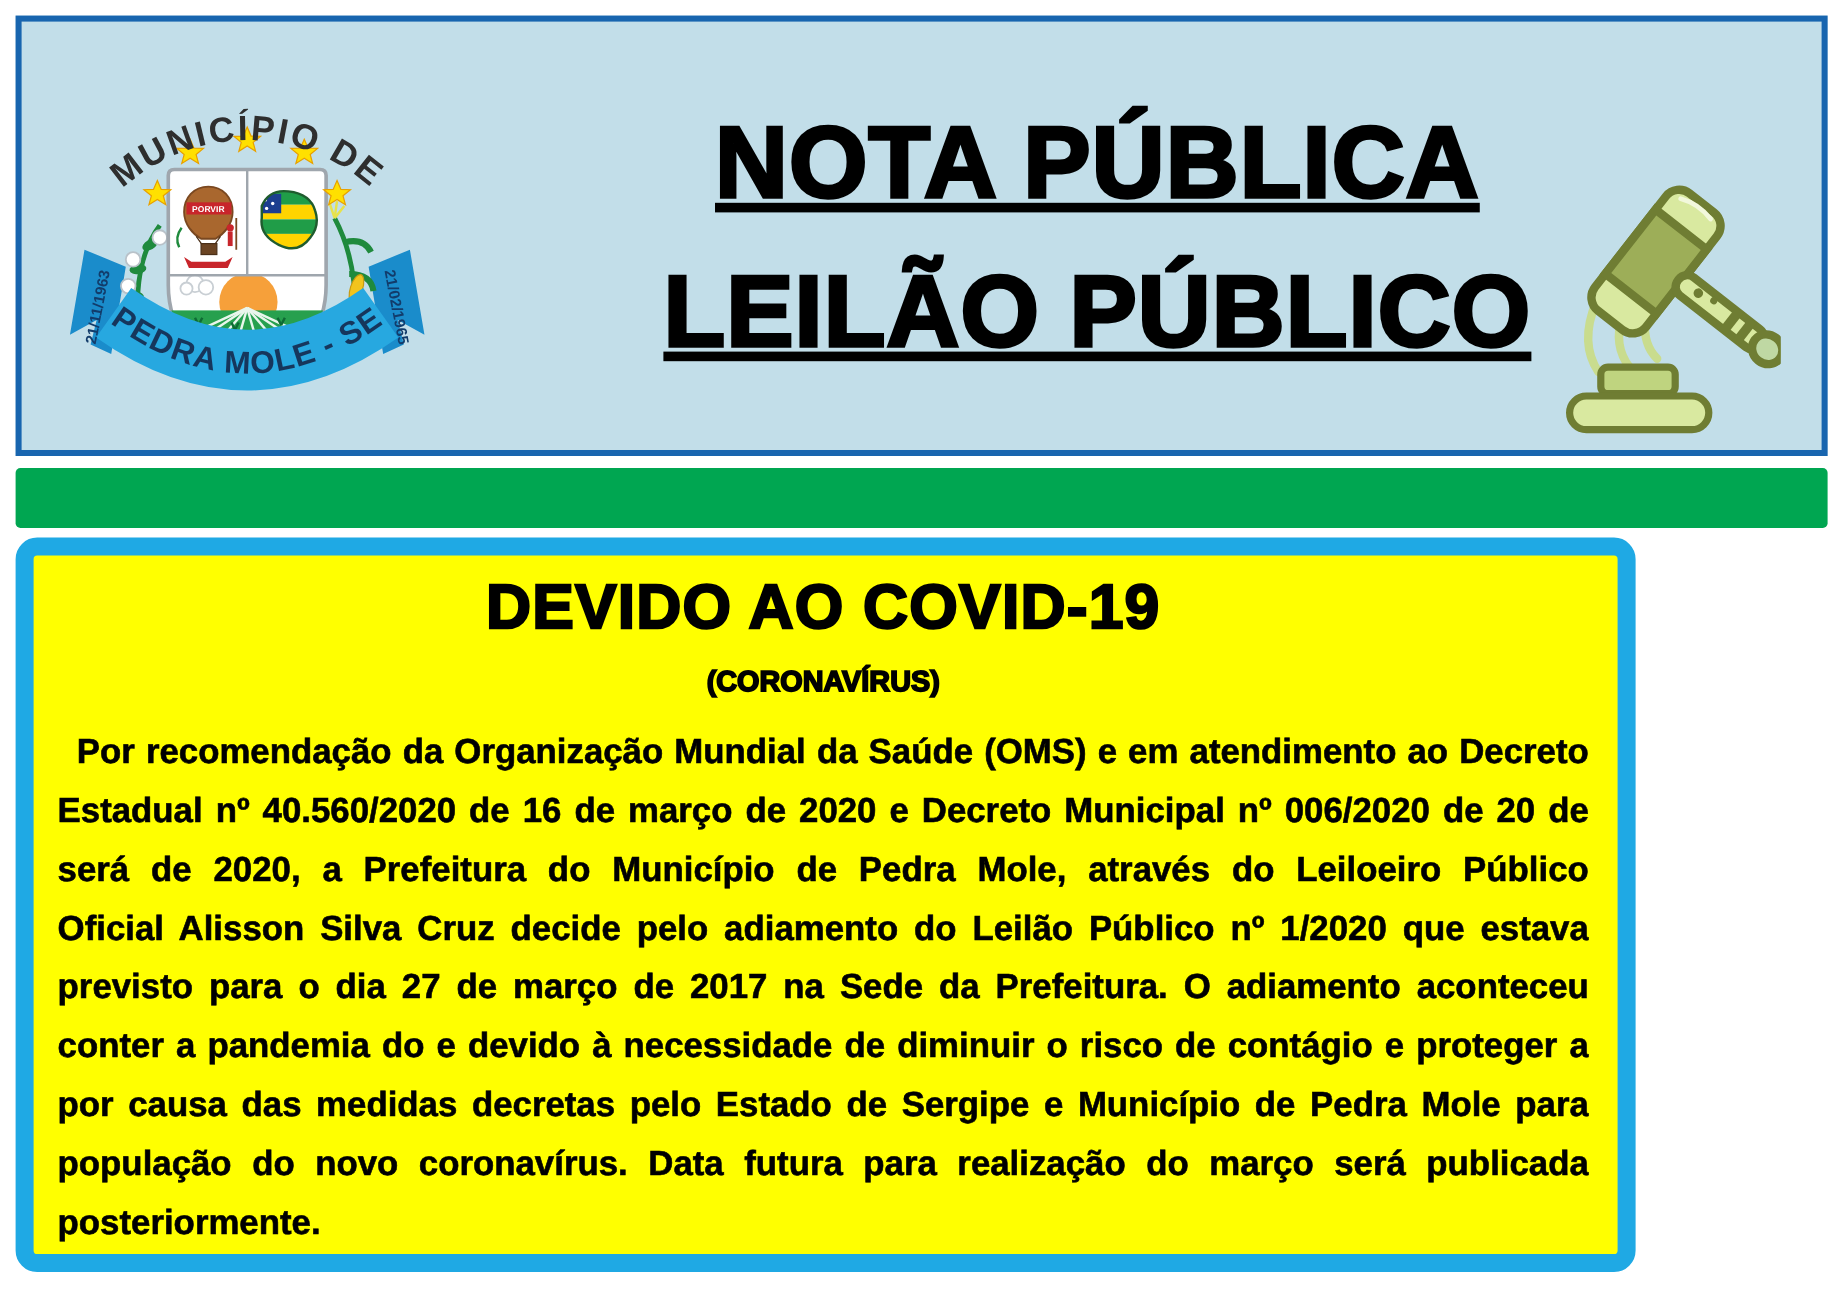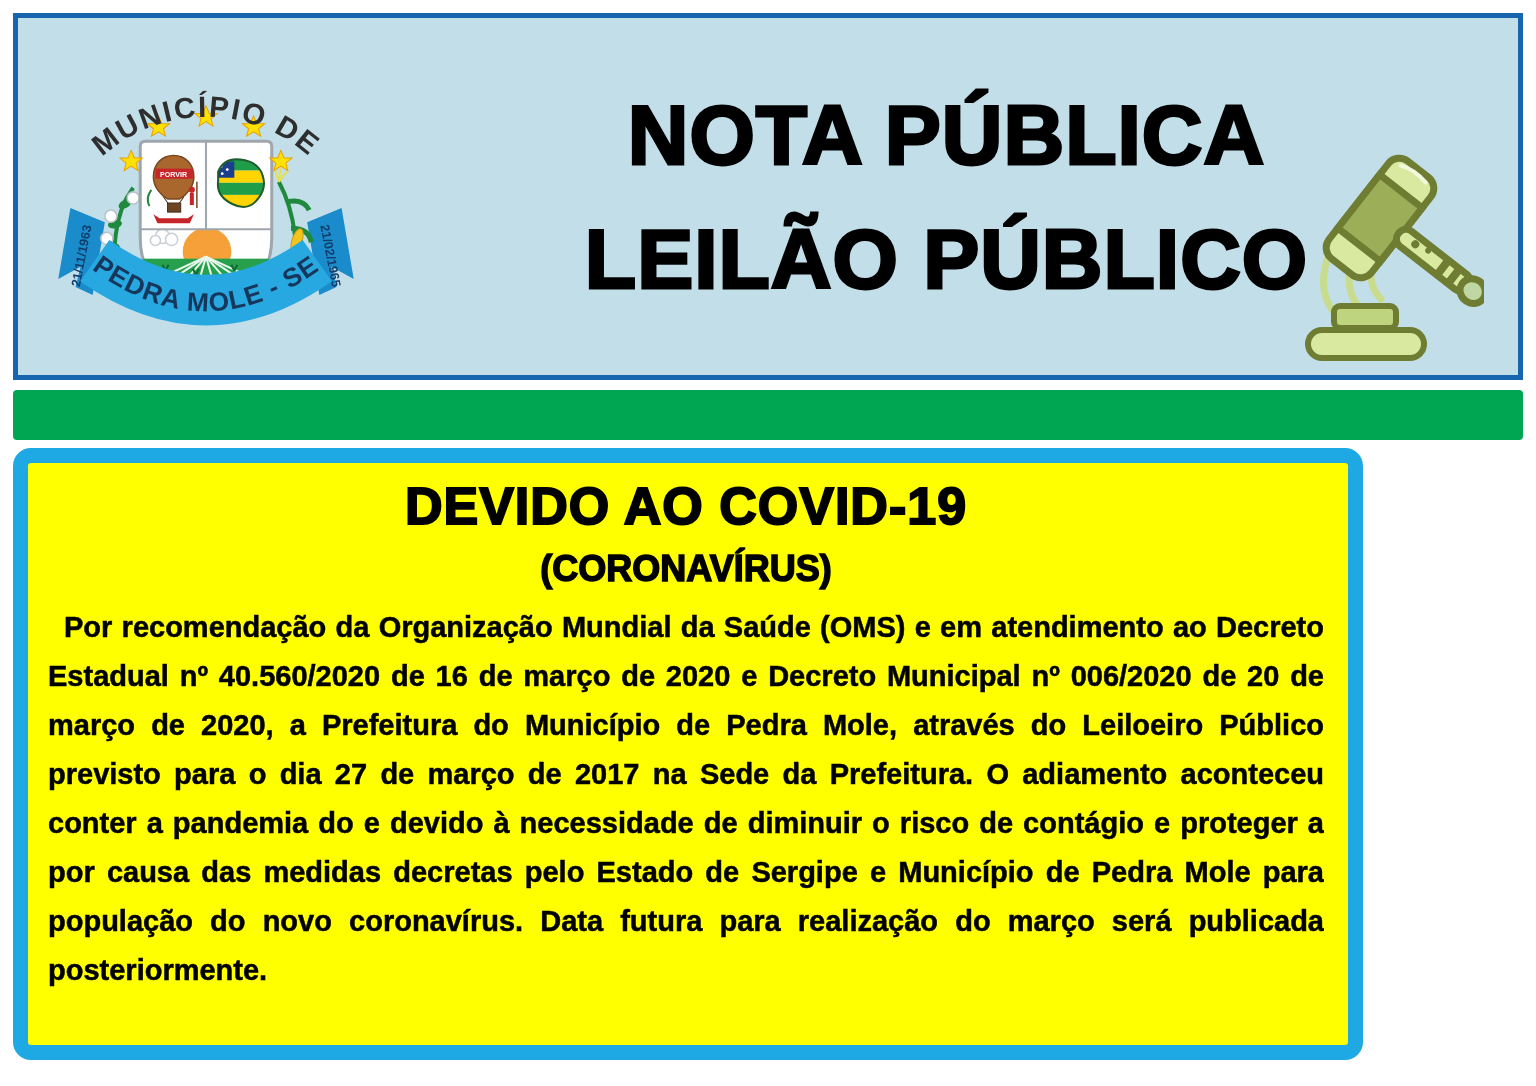--- a/index.html
+++ b/index.html
@@ -3,37 +3,37 @@
 <meta charset="utf-8">
 <style>
   html,body{margin:0;padding:0;background:#ffffff;}
   .page{position:relative;width:1536px;height:1086px;background:#ffffff;overflow:hidden;
         font-family:"Liberation Sans","DejaVu Sans",sans-serif;}
 
   
   .header-box{position:absolute;left:13px;top:13px;width:1510px;height:367px;
               background:#C2DEE9;border:5px solid #1865AF;box-sizing:border-box;}
   .crest{position:absolute;left:22px;top:12px;width:332px;height:344px;}
-  .titles{position:absolute;left:376px;top:0;width:1105px;height:100%;
-          display:flex;flex-direction:column;justify-content:center;align-items:center;gap:40px;}
+  .titles{position:absolute;left:344px;top:0;width:1105px;height:100%;
+          display:flex;flex-direction:column;justify-content:center;align-items:center;gap:40px;text-decoration:underline;}
   .title-line{font-size:84px;font-weight:bold;color:#000;line-height:1;
               letter-spacing:1px;-webkit-text-stroke:3px #000;white-space:nowrap;}
   .gavel{position:absolute;right:34px;top:116px;width:212px;height:232px;}
 
   
   .green-bar{position:absolute;left:13px;top:390px;width:1510px;height:50px;
              background:#00A651;border-radius:4px;}
 
   
   .notice-box{position:absolute;left:13px;top:448px;width:1350px;height:612px;
               background:#FFFF00;border:15px solid #1FA9E4;border-radius:18px;
               box-sizing:border-box;padding:14px 24px 0 20px;overflow:hidden;}
   .notice-heading{font-size:52px;line-height:58px;font-weight:bold;text-align:center;
                   color:#000;-webkit-text-stroke:2px #000;letter-spacing:1px;}
-  .notice-subheading{font-size:36px;line-height:40px;font-weight:bold;text-align:center;
+  .notice-subheading{font-size:24px;line-height:40px;font-weight:bold;text-align:center;
                      color:#000;-webkit-text-stroke:1.5px #000;margin-top:14px;}
   .notice-body{margin-top:14px;color:#000;font-weight:bold;font-size:29px;
                -webkit-text-stroke:0.5px #000;}
   .bline{line-height:49px;height:49px;text-align:justify;text-align-last:justify;
          white-space:nowrap;overflow:hidden;}
   .bline.first{text-indent:16px;}
   .bline.last{text-align-last:left;}
 </style>
 </head>
 <body>
@@ -193,21 +193,22 @@
   </div>
 
   <div class="green-bar"></div>
 
   <div class="notice-box">
     <div class="notice-heading">DEVIDO AO COVID-19</div>
     <div class="notice-subheading">(CORONAVÍRUS)</div>
     <div class="notice-body">
       <div class="bline first">Por recomendação da Organização Mundial da Saúde (OMS) e em atendimento ao Decreto</div>
       <div class="bline">Estadual nº 40.560/2020 de 16 de março de 2020 e Decreto Municipal nº 006/2020 de 20 de</div>
-      <div class="bline">março de 2020, a Prefeitura do Município de Pedra Mole, através do Leiloeiro Público</div>
+      <div class="bline">será de 2020, a Prefeitura do Município de Pedra Mole, através do Leiloeiro Público</div>
+      <div class="bline">Oficial Alisson Silva Cruz decide pelo adiamento do Leilão Público nº 1/2020 que estava</div>
       <div class="bline">previsto para o dia 27 de março de 2017 na Sede da Prefeitura. O adiamento aconteceu</div>
       <div class="bline">conter a pandemia do e devido à necessidade de diminuir o risco de contágio e proteger a</div>
       <div class="bline">por causa das medidas decretas pelo Estado de Sergipe e Município de Pedra Mole para</div>
       <div class="bline">população do novo coronavírus. Data futura para realização do março será publicada</div>
       <div class="bline last">posteriormente.</div>
     </div>
   </div>
 
 </div>
 

